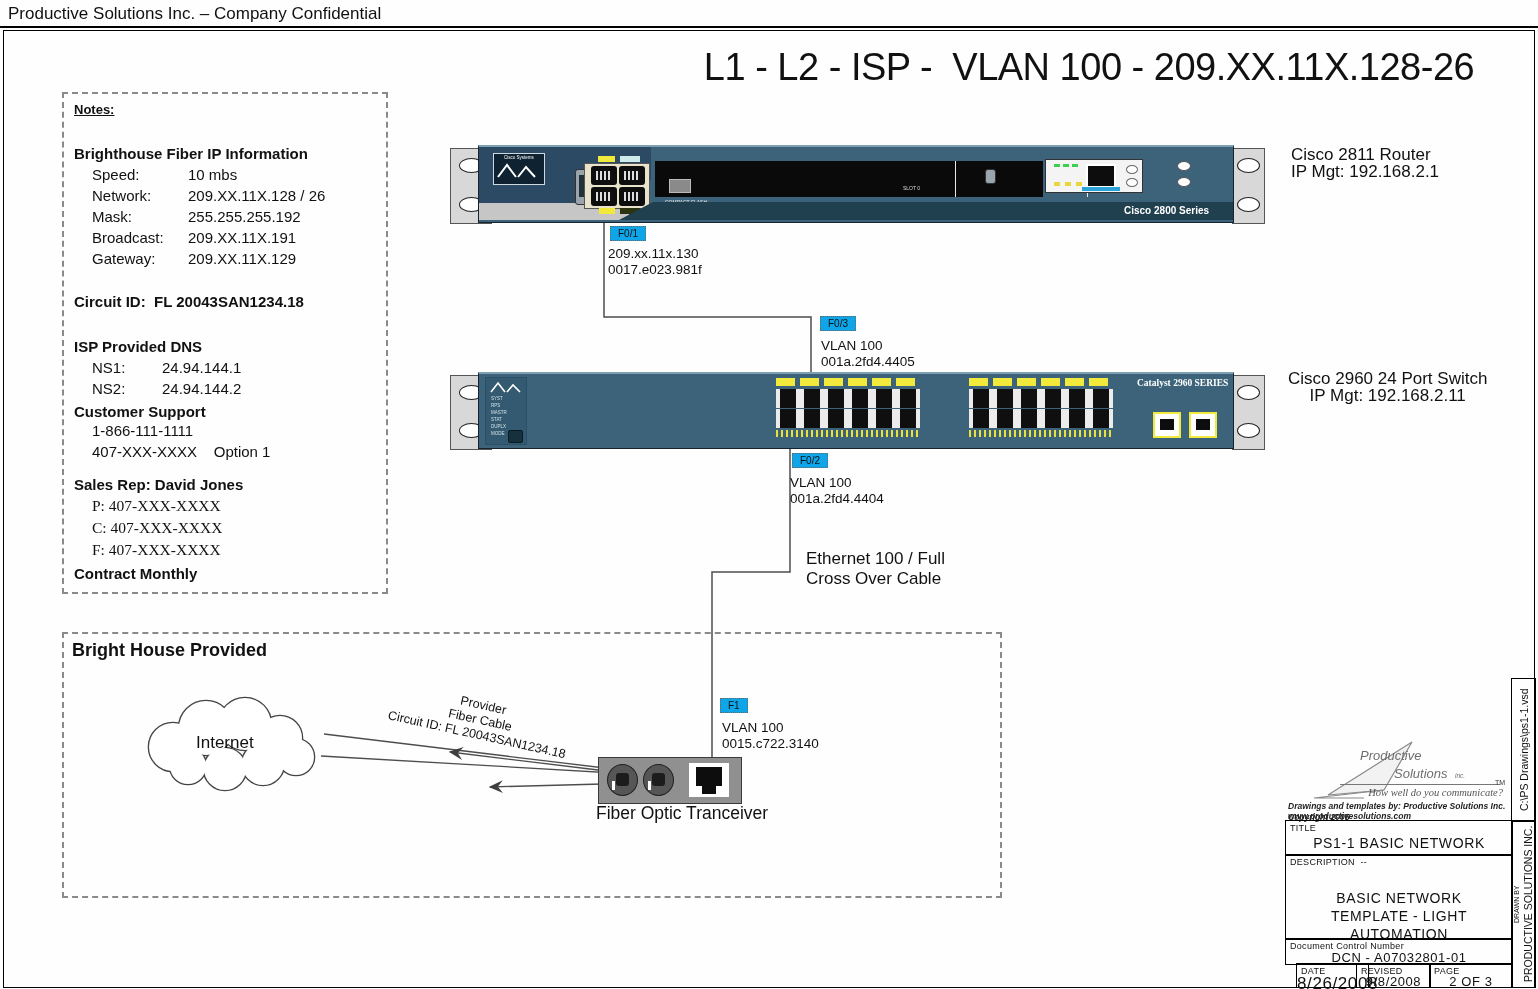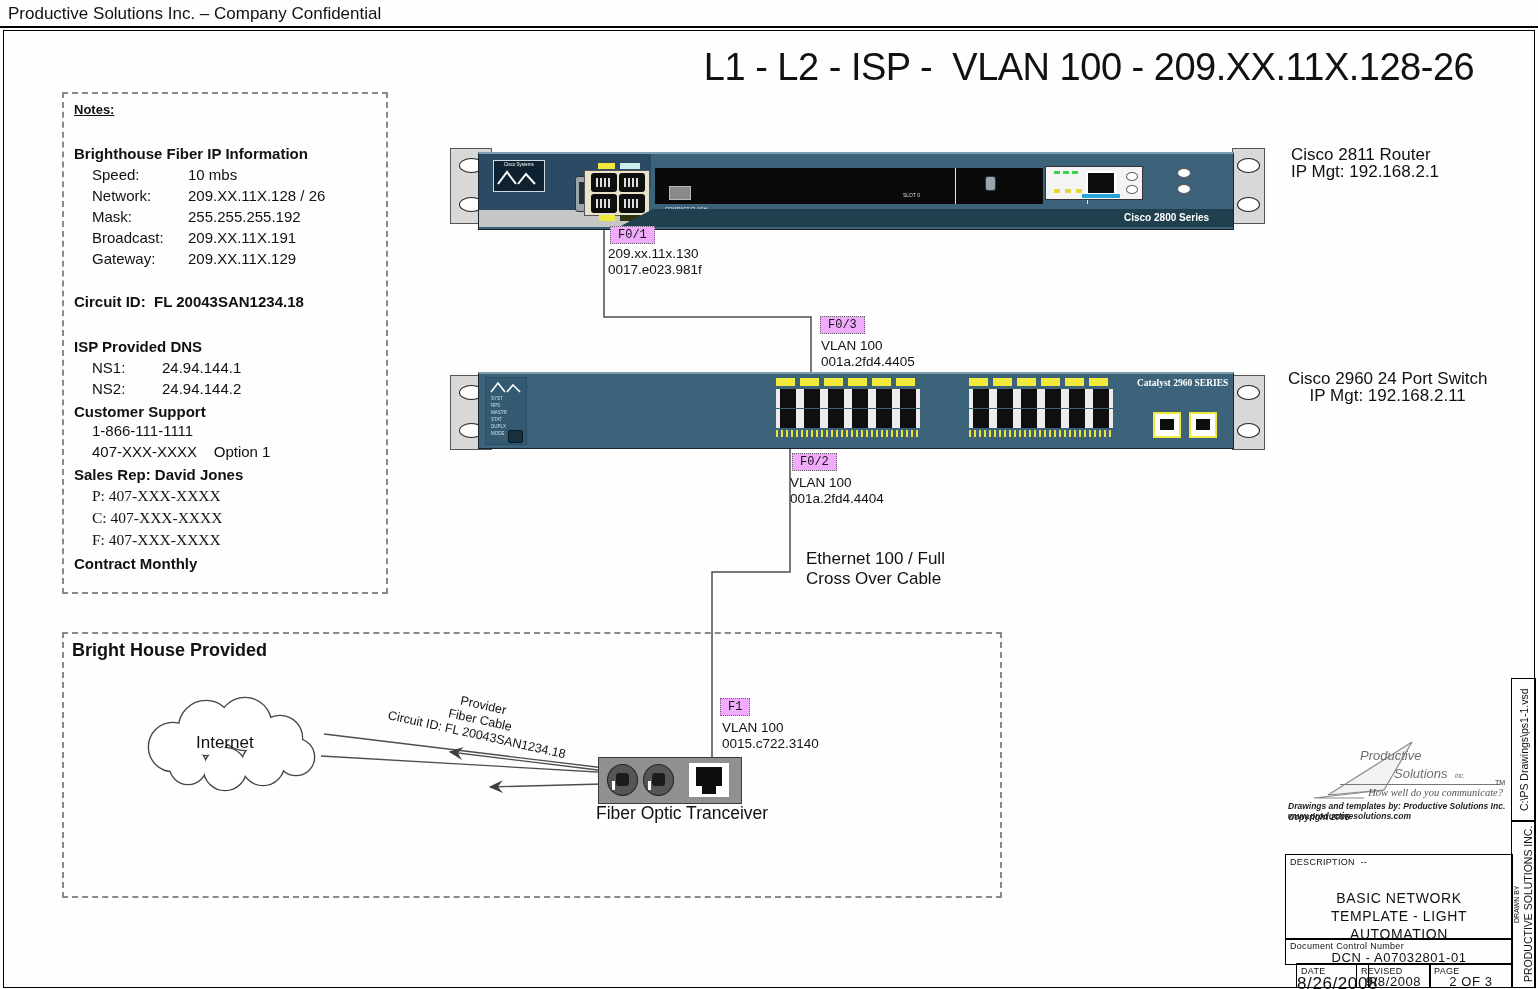--- a/index.html
+++ b/index.html
@@ -23,21 +23,21 @@
   .chassis{position:absolute;background:#3c6379;border:1px solid #15242e;border-top:2px solid #7da0b2;}
   .rport{position:absolute;width:26px;height:19px;background:#0e0e0e;border-radius:3px;}
   .rport::after{content:"";position:absolute;left:5px;top:5px;right:5px;height:9px;background:repeating-linear-gradient(90deg,#ddd 0 2px,#111 2px 4px);}
   .ystrip{position:absolute;height:8px;width:144px;background:repeating-linear-gradient(90deg,#f1e93c 0 19px,rgba(0,0,0,0) 19px 24px);}
   .prow{position:absolute;height:19px;width:144px;background:repeating-linear-gradient(90deg,rgba(0,0,0,0) 0 4px,#0f0f0f 4px 20px,rgba(0,0,0,0) 20px 24px),linear-gradient(#ececec,#ececec);}
   .ticks{position:absolute;height:7px;width:144px;background:repeating-linear-gradient(90deg,#e8e23a 0 2px,rgba(0,0,0,0) 2px 5px);}
   .uplink{position:absolute;width:24px;height:22px;background:#fff;border:2px solid #f1e93c;}
   .uplink .in{position:absolute;left:5px;top:5px;width:14px;height:11px;background:#0d0d0d;}
   .ledlbl{font-size:4.5px;color:#cfe0e8;line-height:6px;white-space:pre;}
   
-  .portbox{position:absolute;border:1px dotted #666;padding:1px 7px;font-size:12px;background:#f0abfc;font-family:Liberation Mono, monospace;}
+  .portbox{position:absolute;border:1px dotted #666;padding:1px 7px;font-size:10px;background:#0ea5e9;}
   .plines{position:absolute;font-size:13.5px;line-height:16px;}
   .devlabel{position:absolute;font-size:17px;line-height:17px;}
   
   .tb-box{position:absolute;border:1px solid #000;}
   .tb-lab{position:absolute;left:4px;top:2px;font-size:9px;letter-spacing:.3px;}
   .tb-val{position:absolute;left:0;right:0;text-align:center;font-size:14px;letter-spacing:.6px;}
   .vtext{writing-mode:vertical-rl;transform:rotate(180deg);display:flex;align-items:center;justify-content:center;}
   .credit{font-size:8.5px;font-style:italic;font-weight:bold;line-height:11px;color:#222;}
 </style>
 </head>
@@ -81,21 +81,21 @@
           <span class="l">NS1:</span>
           <span>24.94.144.1</span>
         </div>
       <div class="n-row dns">
           <span class="l">NS2:</span>
           <span>24.94.144.2</span>
         </div>
       <div class="n-sub" style="margin-top:6px;">Customer Support</div>
       <div class="n-row" style="margin-top:2px;">1-866-111-1111</div>
       <div class="n-row pre">407-XXX-XXXX    Option 1</div>
-      <div class="n-sub" style="margin-top:6px;">Sales Rep: David Jones</div>
+      <div class="n-sub" style="margin-top:16px;">Sales Rep: David Jones</div>
       <div class="serif">P: 407-XXX-XXXX</div>
       <div class="serif">C: 407-XXX-XXXX</div>
       <div class="serif">F: 407-XXX-XXXX</div>
       <div class="n-sub" style="margin-top:6px;">Contract Monthly</div>
     </div>
   </div>
 
   <svg class="abs" style="left:0;top:0;" width="1538" height="989">
     <defs>
       <marker id="ah" orient="auto" markerWidth="12" markerHeight="10" refX="10" refY="5">
@@ -112,21 +112,21 @@
 
   <div class="abs" style="left:450px;top:145px;width:813px;height:80px;">
     <div class="ear" style="left:0;top:3px;width:40px;height:74px;">
       <div class="hole" style="left:8px;top:9px;width:23px;height:13px;"></div>
       <div class="hole" style="left:8px;top:48px;width:23px;height:13px;"></div>
     </div>
     <div class="ear" style="left:782px;top:3px;width:31px;height:74px;">
       <div class="hole" style="left:4px;top:9px;width:21px;height:13px;"></div>
       <div class="hole" style="left:4px;top:48px;width:21px;height:13px;"></div>
     </div>
-    <div class="chassis" style="left:28px;top:7px;width:754px;height:75px;">
+    <div class="chassis" style="left:28px;top:0;width:754px;height:75px;">
 
       <div class="abs" style="left:0;top:0;width:172px;height:73px;background:#2c4a63;clip-path:polygon(0 0,100% 0,100% 45%,45% 100%,0 100%);"></div>
       <div class="abs" style="left:0;top:56px;width:150px;height:17px;background:#c6c6c6;"></div>
 
       <div class="abs" style="left:14px;top:6px;width:50px;height:30px;background:#0f2231;border:1px solid #cfd8dd;">
         <div style="font-size:4.5px;color:#fff;text-align:center;line-height:7px;">Cisco Systems</div>
         <svg width="48" height="18">
             <path d="M4,16 L13,4 L22,16 M24,16 L32,6 L41,16" stroke="#fff" stroke-width="2" fill="none"></path>
           </svg>
       </div>
@@ -314,20 +314,24 @@
   </svg>
   <div class="abs" style="left:1360px;top:748px;font-size:13px;font-style:italic;color:#6e6e6e;">Productive</div>
   <div class="abs" style="left:1394px;top:766px;font-size:13px;font-style:italic;color:#6e6e6e;">Solutions</div>
   <div class="abs" style="left:1455px;top:772px;font-size:6.5px;font-style:italic;color:#6e6e6e;">inc.</div>
   <div class="abs" style="left:1340px;top:784px;width:160px;height:1px;background:#777;"></div>
   <div class="abs" style="left:1495px;top:779px;font-size:7px;color:#333;">TM</div>
   <div class="abs" style="left:1355px;top:787px;width:148px;text-align:right;font-size:10.5px;font-style:italic;color:#555;font-family:'Liberation Serif',serif;">How well do you communicate?</div>
   <div class="abs credit" style="left:1288px;top:801px;width:230px;">Drawings and templates by: Productive Solutions Inc. Copyright 2005</div>
   <div class="abs credit" style="left:1288px;top:811px;width:230px;">www.productivesolutions.com</div>
 
+  <div class="tb-box" style="left:1285px;top:820px;width:226px;height:34px;">
+    <div class="tb-lab">TITLE</div>
+    <div class="tb-val" style="top:14px;">PS1-1 BASIC NETWORK</div>
+  </div>
 
   <div class="tb-box" style="left:1285px;top:854px;width:226px;height:84px;">
     <div class="tb-lab pre">DESCRIPTION  --</div>
     <div class="tb-val" style="top:34px;padding:0 14px;line-height:18px;">BASIC NETWORK TEMPLATE - LIGHT AUTOMATION</div>
   </div>
 
   <div class="tb-box" style="left:1285px;top:938px;width:226px;height:25px;">
     <div class="tb-lab">Document Control Number</div>
     <div class="tb-val" style="top:11px;font-size:13px;">DCN - A07032801-01</div>
   </div>

